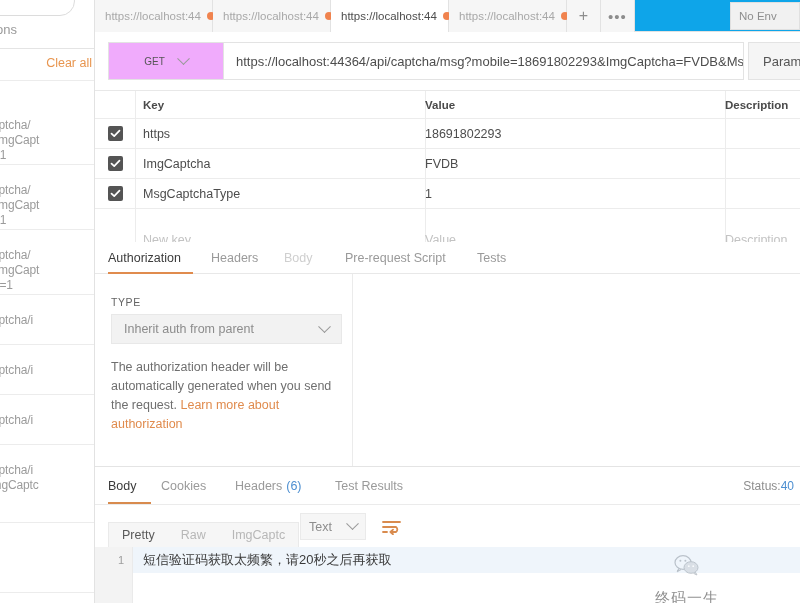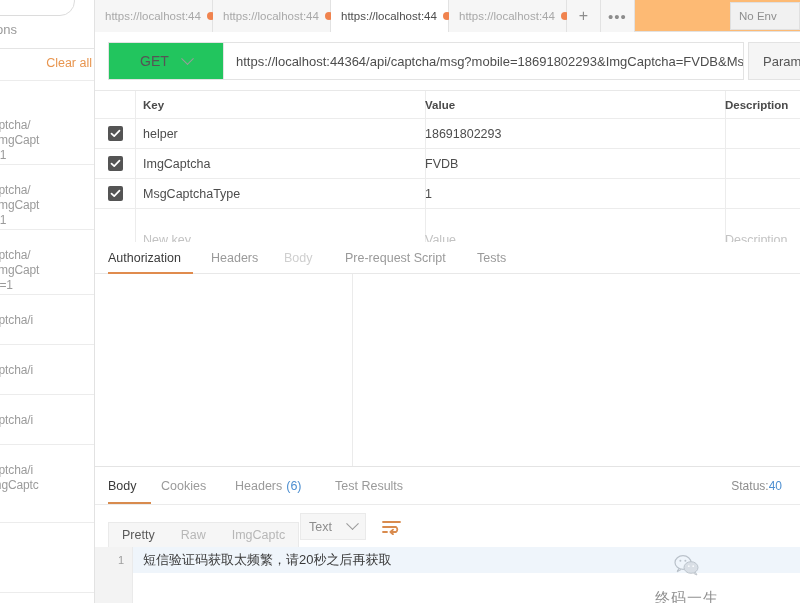--- a/index.html
+++ b/index.html
@@ -43,21 +43,21 @@
 
   .hist-item {
     position: absolute; left: -26px; width: 128px;
     color: #9b9b9b; font-size: 12px; line-height: 15px;
     white-space: pre; letter-spacing: -0.15px;
   }
 
   
   .tabstrip {
     position: absolute; left: 95px; top: 0; width: 705px; height: 32px;
-    background: #fdba74; border-bottom: 1px solid #e2e2e2;
+    background: #0ea5e9; border-bottom: 1px solid #e2e2e2;
   }
   .rtab {
     position: absolute; top: 0; height: 32px;
     display: flex; align-items: center; gap: 6px;
     padding: 0 10px;
     border-right: 1px solid #e2e2e2;
     background: #f6f6f6;
     font-size: 11.5px; color: #a8a8a8;
     white-space: nowrap;
   }
@@ -85,23 +85,23 @@
     color: #8e8e8e; font-size: 11.5px; white-space: nowrap; overflow: hidden;
   }
 
   
   .urlbar-wrap {
     position: absolute; left: 95px; top: 32px; width: 705px; height: 58px;
     background: #ffffff;
   }
   .method-box {
     position: absolute; left: 13px; top: 10px; width: 116px; height: 38px;
-    background: #22c55e; border: 1px solid #e3e3e3;
+    background: #f0abfc; border: 1px solid #e3e3e3;
     display: flex; align-items: center; justify-content: center; gap: 14px;
-    color: #555; font-size: 14px;
+    color: #555; font-size: 10px;
   }
   .chev {
     display: inline-block; width: 9px; height: 9px;
     border-right: 1.6px solid #9a9a9a; border-bottom: 1.6px solid #9a9a9a;
     transform: rotate(45deg) translate(-2px,-2px);
   }
   .url-input {
     position: absolute; left: 129px; top: 10px; width: 520px; height: 38px;
     background: #ffffff; border: 1px solid #e3e3e3; border-left: none;
     display: flex; align-items: center; padding-left: 12px;
@@ -194,21 +194,21 @@
   .rtab2 {
     position: absolute; top: 0; height: 38px;
     display: flex; align-items: center;
     font-size: 12.5px; color: #9a9a9a; white-space: nowrap;
   }
   .rtab2.active { color: #3b3b3b; }
   .rtab2-underline { position: absolute; top: 35px; height: 2px; background: #d88b4e; }
   .hdr-count { color: #4d8fd1; margin-left: 4px; }
   .status-wrap {
     position: absolute; right: 0; top: 0; height: 38px;
-    display: flex; align-items: center; padding-right: 18px;
+    display: flex; align-items: center; padding-right: 6px;
     font-size: 12px; color: #8d8d8d; white-space: nowrap; overflow: hidden;
   }
   .status-val { color: #4d8fd1; margin-left: 0; }
 
   
   .body-toolbar { position: absolute; left: 95px; top: 505px; width: 705px; height: 42px; background:#fff; }
   .fmt-group {
     position: absolute; left: 13px; top: 8px; height: 27px;
     background: #f6f6f6; border: 1px solid #eaeaea;
     display: flex; align-items: center; margin-top: 9px;
@@ -327,21 +327,21 @@
     </div>
 
     <div class="prow" style="top:28px;">
       <div class="pcell-chk">
         <span class="chk">
           <svg width="11" height="11" viewBox="0 0 11 11">
               <path d="M1.5 5.6 L4.2 8.2 L9.5 2.6" stroke="#ffffff" stroke-width="1.7" fill="none" stroke-linecap="round" stroke-linejoin="round"></path>
             </svg>
         </span>
       </div>
-      <div class="pcell-key"><span class="cell-txt">helper</span></div>
+      <div class="pcell-key"><span class="cell-txt">https</span></div>
       <div class="pcell-val"><span class="cell-txt">18691802293</span></div>
       <div class="pcell-desc"><span class="cell-txt"></span></div>
     </div>
 
     <div class="prow" style="top:58px;">
       <div class="pcell-chk">
         <span class="chk">
           <svg width="11" height="11" viewBox="0 0 11 11">
               <path d="M1.5 5.6 L4.2 8.2 L9.5 2.6" stroke="#ffffff" stroke-width="1.7" fill="none" stroke-linecap="round" stroke-linejoin="round"></path>
             </svg>
@@ -376,20 +376,30 @@
   <div class="subtabs">
     <div class="stab active" style="left:13px;">Authorization</div>
     <div class="stab" style="left:116px;">Headers</div>
     <div class="stab disabled" style="left:189px;">Body</div>
     <div class="stab" style="left:250px;">Pre-request Script</div>
     <div class="stab" style="left:382px;">Tests</div>
     <div class="stab-underline" style="left:13px; width:85px;"></div>
   </div>
 
   <div class="authpane">
+    <div class="auth-left">
+      <div class="auth-type-label">TYPE</div>
+      <div class="auth-select">
+        <span>Inherit auth from parent</span>
+        <span class="chev"></span>
+      </div>
+      <div class="auth-desc">
+        <span>The authorization header will be automatically generated when you send the request. </span><span class="auth-link">Learn more about authorization</span>
+      </div>
+    </div>
     <div class="auth-vdiv"></div>
   </div>
 
   <div class="resp-sep"></div>
   <div class="resp-tabs">
     <div class="rtab2 active" style="left:13px;">Body</div>
     <div class="rtab2" style="left:66px;">Cookies</div>
     <div class="rtab2" style="left:140px;">
       <span>Headers</span>
       <span class="hdr-count">(6)</span>

